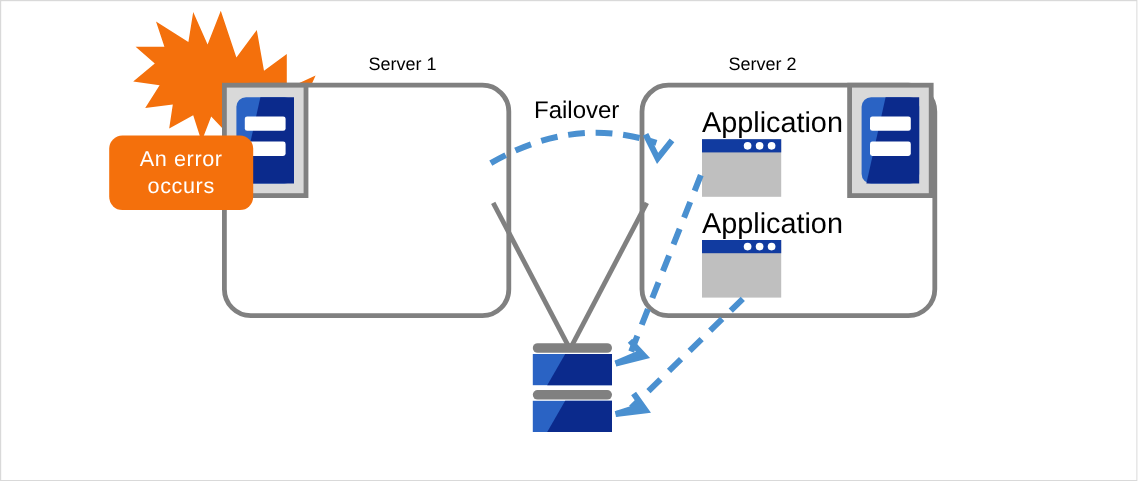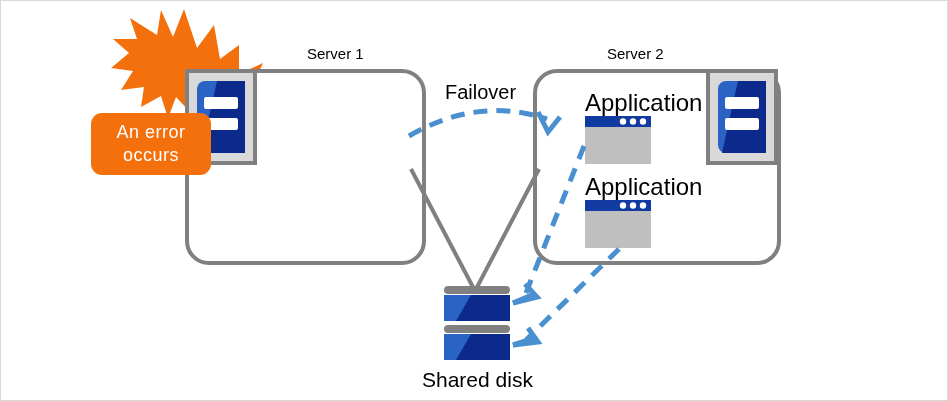--- a/index.html
+++ b/index.html
@@ -151,15 +151,14 @@
   <div class="lbl lbl-server" style="left:306px; top:44px;">Server 1</div>
 
   <div class="lbl lbl-server" style="left:606px; top:44px;">Server 2</div>
 
   <div class="lbl lbl-failover" style="left:444px; top:80px;text-align:right;">Failover</div>
 
   <div class="lbl lbl-app" style="left:584px; top:88px;">Application</div>
 
   <div class="lbl lbl-app" style="left:584px; top:172px;">Application</div>
 
-  <div class="lbl lbl-disk" style="left:421px; top:367px;">Shared disk</div>
 
 </div>
 
 </body></html>

